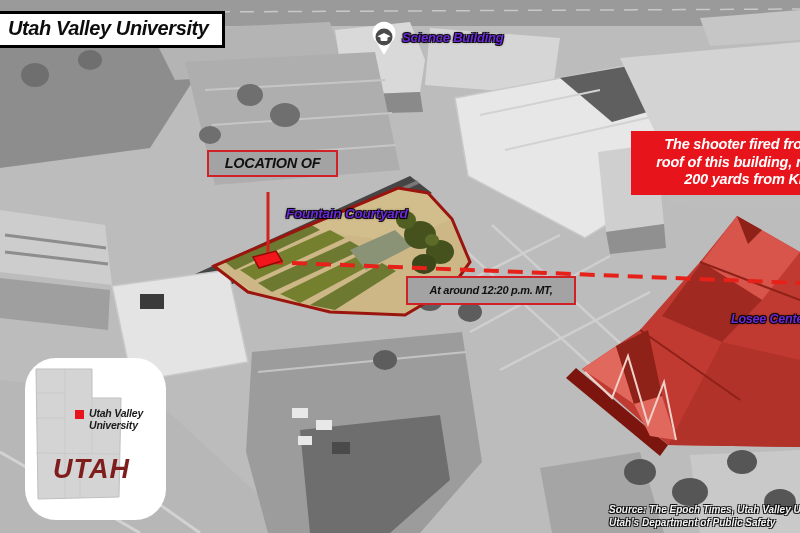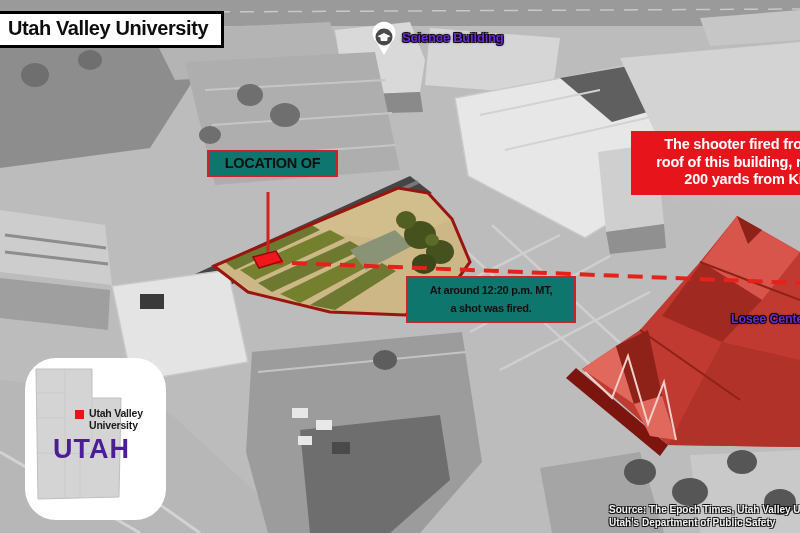--- a/index.html
+++ b/index.html
@@ -1,31 +1,32 @@
 <!DOCTYPE html>
 <html><head>
 <meta charset="utf-8">
 <style>
   html,body{margin:0;padding:0;background:#222;}
   #stage{
     position:relative;width:800px;height:533px;overflow:hidden;
     font-family:"Liberation Sans","DejaVu Sans",sans-serif;
     background:#bcbcbc;
+    font-style:italic;
   }
   #bg-art{position:absolute;left:0;top:0;}
   .overlay{position:absolute;box-sizing:border-box;}
   .map-label{
     position:absolute;color:#6d28d9;font-weight:bold;
     text-shadow:-1px -1px 0 rgba(0,0,0,.85),1px -1px 0 rgba(0,0,0,.85),
                 -1px 1px 0 rgba(0,0,0,.85),1px 1px 0 rgba(0,0,0,.85),
                 0 0 3px rgba(0,0,0,.9);
     white-space:nowrap;letter-spacing:-0.2px;
   }
   .callout{
-    position:absolute;background:#0f766e;border:2.5px solid #cf2127;
+    position:absolute;background:#a3a3a3;border:2.5px solid #cf2127;
     color:#101010;font-weight:800;text-align:center;box-sizing:border-box;
     letter-spacing:-0.3px;
   }
   #title-box{
     position:absolute;left:-6px;top:11px;background:#fff;border:3px solid #000;
     padding:3px 13px 5px 11px;font-size:20px;font-weight:800;color:#0d0d0d;
     letter-spacing:-0.4px;white-space:nowrap;
   }
   #kirk-callout{left:207px;top:150px;width:131px;padding:2px 0 3px 0;font-size:14.5px;line-height:18px;}
   #shot-callout{left:406px;top:276px;width:170px;padding:3px 0 4px 0;font-size:11px;line-height:18px;}
@@ -39,22 +40,22 @@
   #losee-label{left:731px;top:312px;font-size:12.5px;}
   #inset-map{
     position:absolute;left:25px;top:358px;width:141px;height:162px;background:#fff;border-radius:31px;
   }
   #inset-marker{position:absolute;left:50px;top:52px;width:9px;height:9px;background:#e8141c;}
   #inset-marker-label{
     position:absolute;left:64px;top:49px;font-size:10.5px;line-height:12px;
     font-weight:bold;color:#1a1a1a;letter-spacing:-0.2px;
   }
   #utah-label{
-    position:absolute;left:28px;top:76px;font-size:27px;font-weight:bold;
-    color:#4c1d95;letter-spacing:1px;
+    position:absolute;left:28px;top:96px;font-size:27px;font-weight:bold;
+    color:#7f1d1d;letter-spacing:1px;
   }
   #source-credit{
     position:absolute;left:609px;top:503px;font-size:10px;line-height:13px;
     font-weight:bold;color:#f2f2f2;white-space:nowrap;
     text-shadow:-1px -1px 0 rgba(0,0,0,.8),1px -1px 0 rgba(0,0,0,.8),
                 -1px 1px 0 rgba(0,0,0,.8),1px 1px 0 rgba(0,0,0,.8);
   }
 </style>
 </head>
 <body>
@@ -199,24 +200,24 @@
   </svg>
 
   <div id="title-box" class="overlay">Utah Valley University</div>
 
   <div id="science-label" class="map-label">Science Building</div>
 
   <div id="kirk-callout" class="callout">
     <div>LOCATION OF</div>
   </div>
 
+  <div id="fountain-label" class="map-label">Fountain Courtyard</div>
 
   <div id="shot-callout" class="callout">
     <div>At around 12:20 p.m. MT,</div>
-    <div>a shot was fired.</div>
   </div>
 
   <div id="shooter-callout">
     <div>The shooter fired from the</div>
     <div>roof of this building, roughly</div>
     <div>200 yards from Kirk.</div>
   </div>
 
   <div id="losee-label" class="map-label">Losee Center</div>
 

